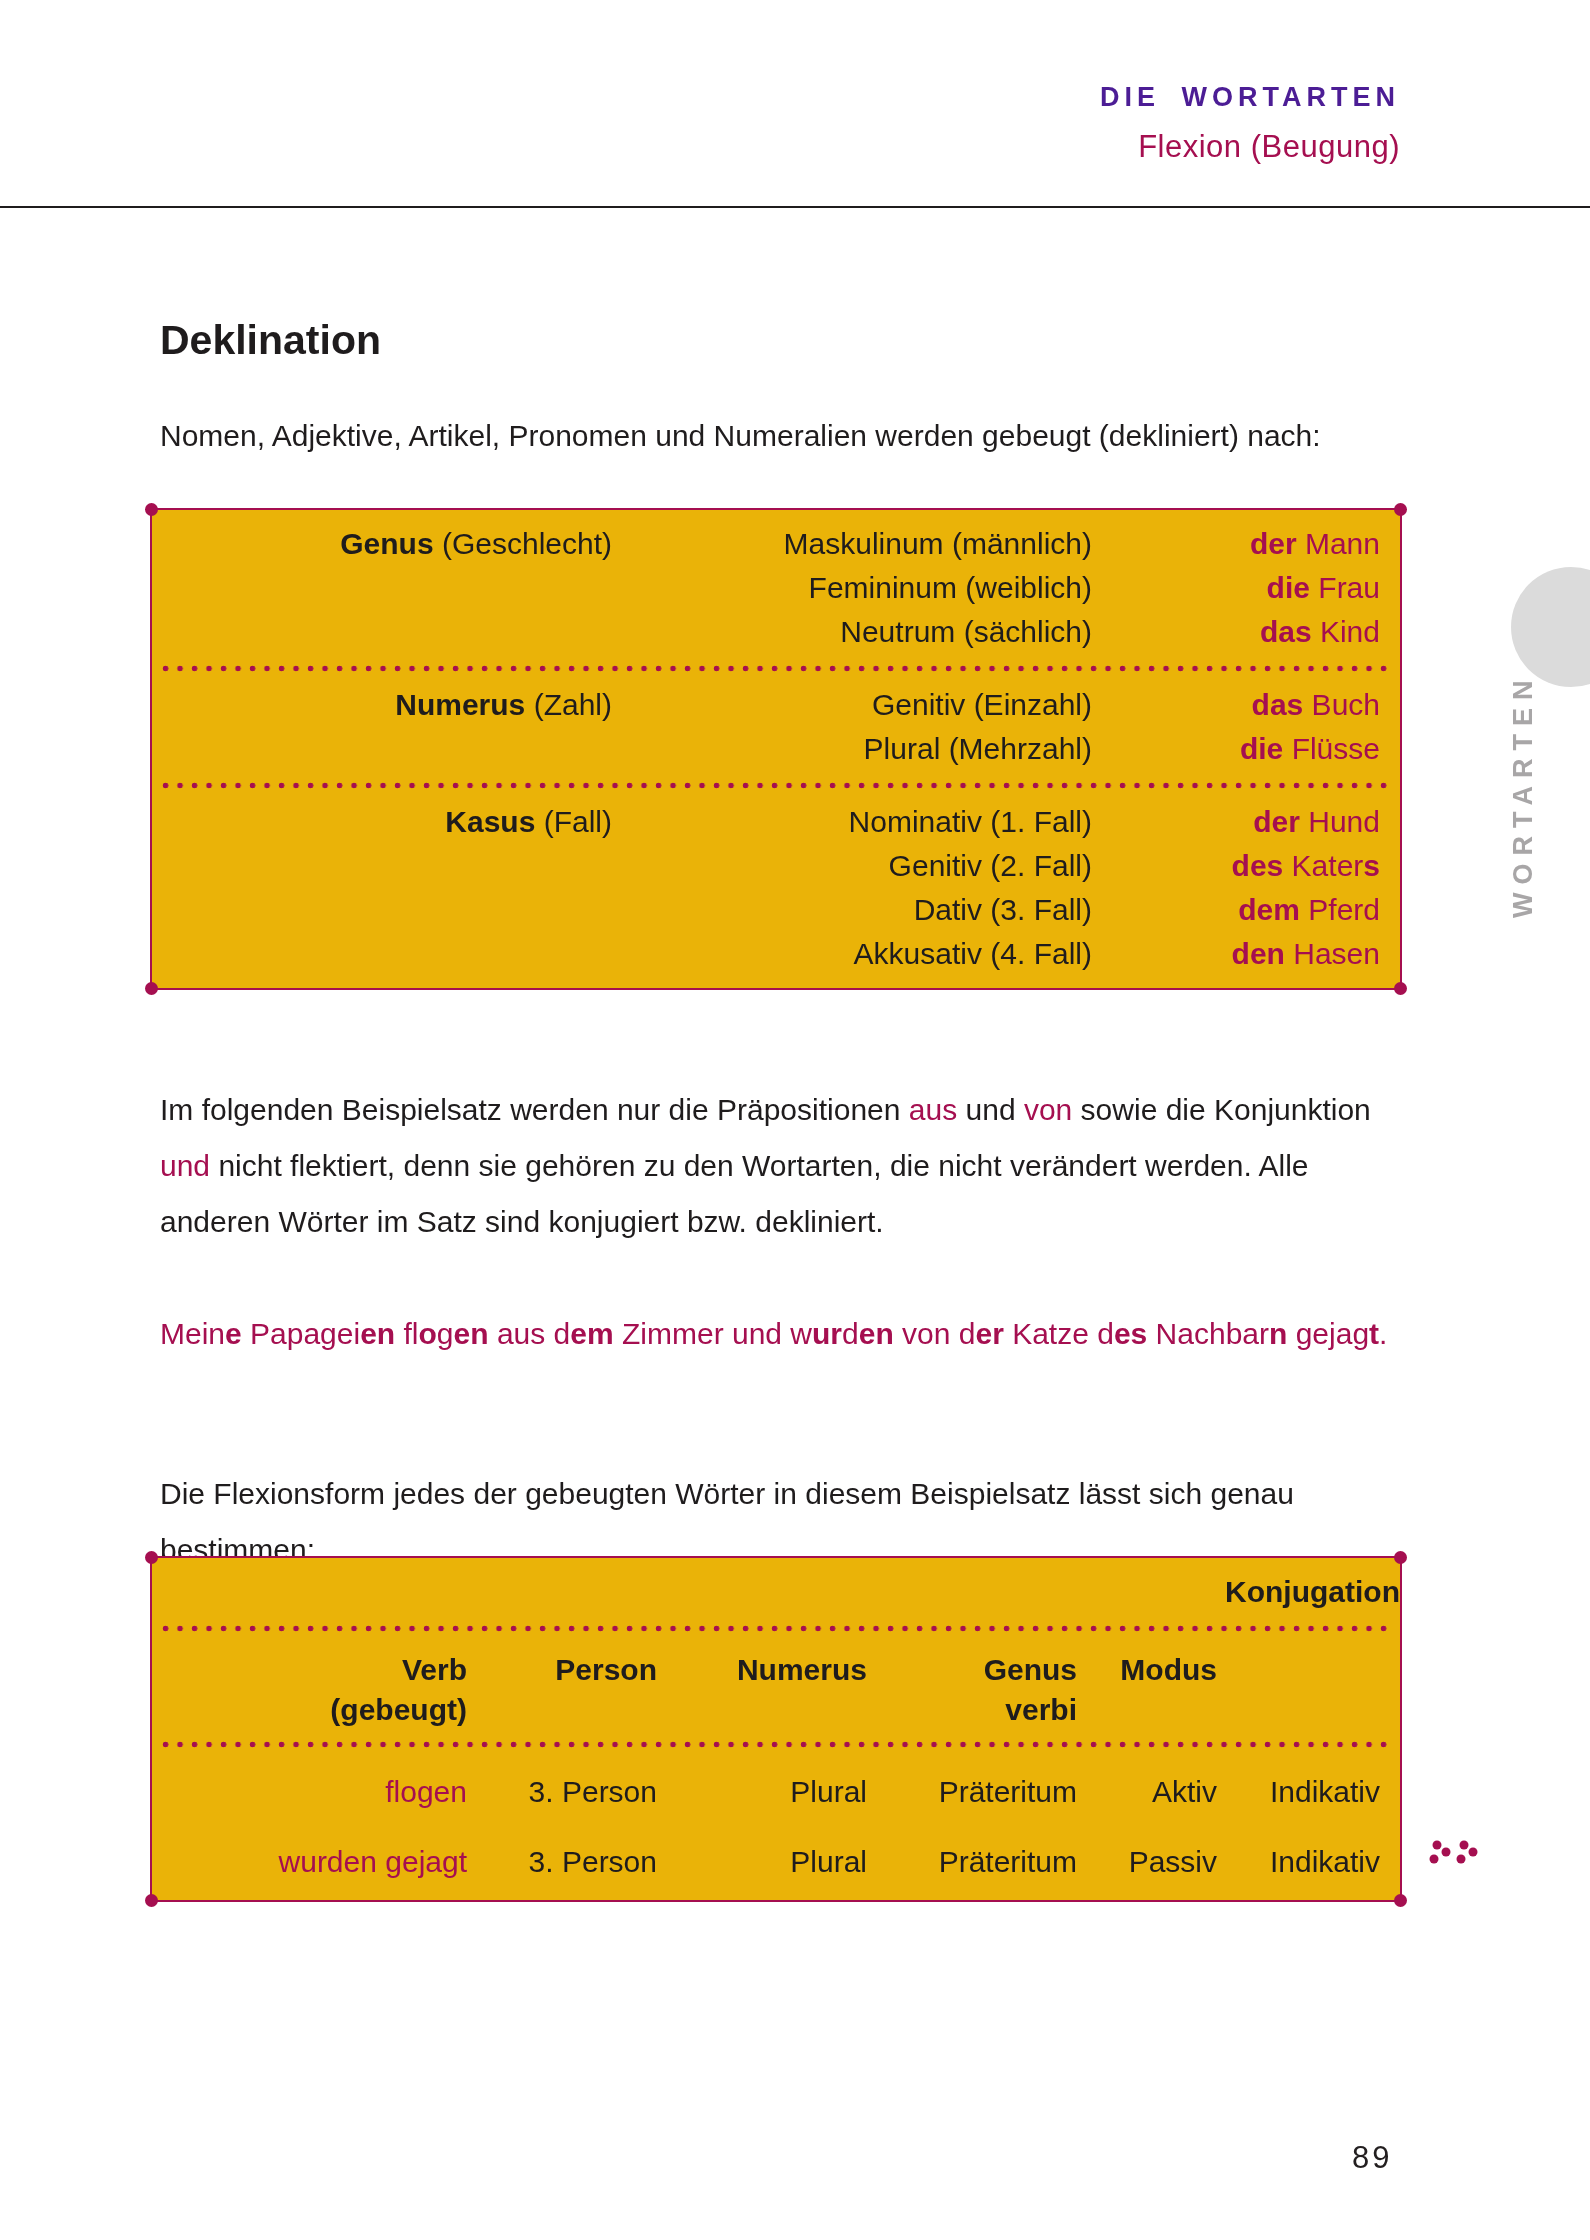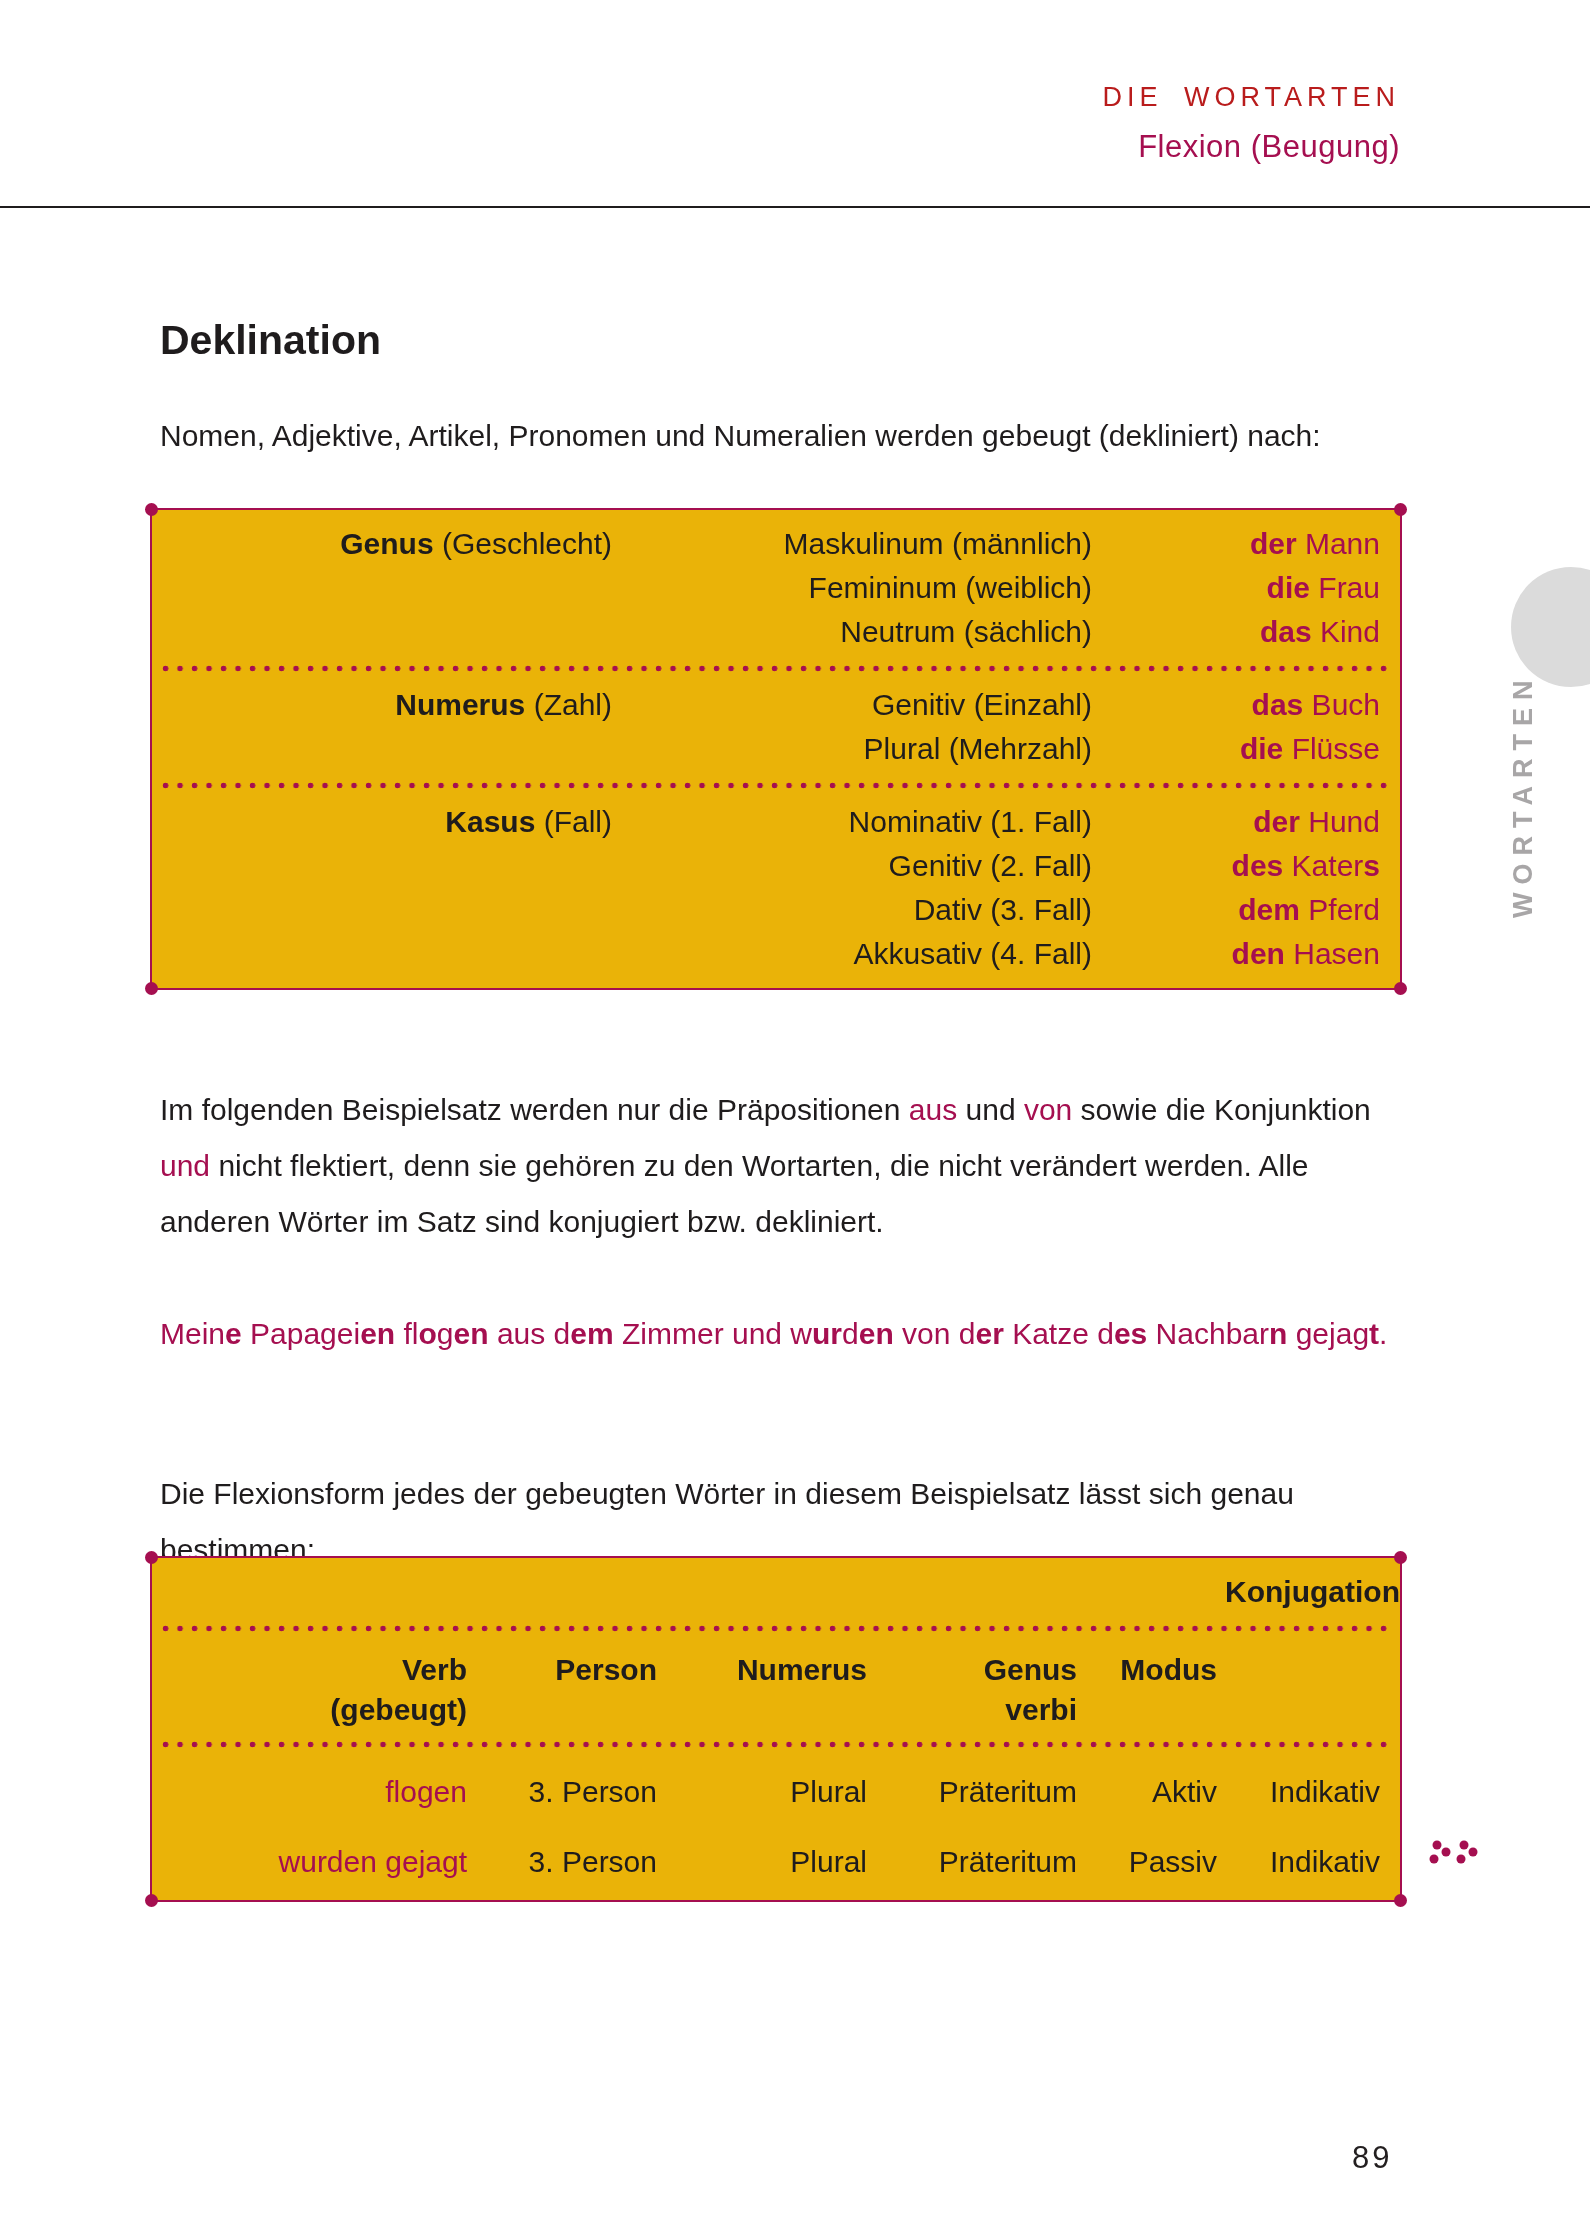--- a/index.html
+++ b/index.html
@@ -7,21 +7,21 @@
     --ink:#1f1c1d;
     --muted:#a8a6a7;
     --circle:#dbdbdb;
   }
   html,body{margin:0;padding:0;background:#ffffff;}
   body{font-family:"Liberation Sans", sans-serif; color:var(--ink);}
   .page{position:relative;width:1590px;height:2240px;background:#fff;overflow:hidden;}
 
   
   .head{position:absolute;top:82px;right:190px;text-align:right;}
-  .kicker{font-size:27px;font-weight:400;letter-spacing:5px;word-spacing:9px;color:#b91c1c;}
+  .kicker{font-size:27px;font-weight:700;letter-spacing:5px;word-spacing:9px;color:#4c1d95;}
   .subtitle{font-size:31px;color:var(--accent);margin-top:16px;letter-spacing:0.5px;}
   .top-rule{position:absolute;left:0;top:206px;width:1590px;height:2px;background:#1f1c1d;}
 
   
   .h1{position:absolute;left:160px;top:290px;font-size:41px;font-weight:700;}
   .para{position:absolute;left:160px;font-size:30px;line-height:56px;width:1255px;}
   .intro{top:378px;}
   .flexnote{top:1052px;}
   .example{top:1276px;color:var(--accent);}
   .closing{top:1436px;}

